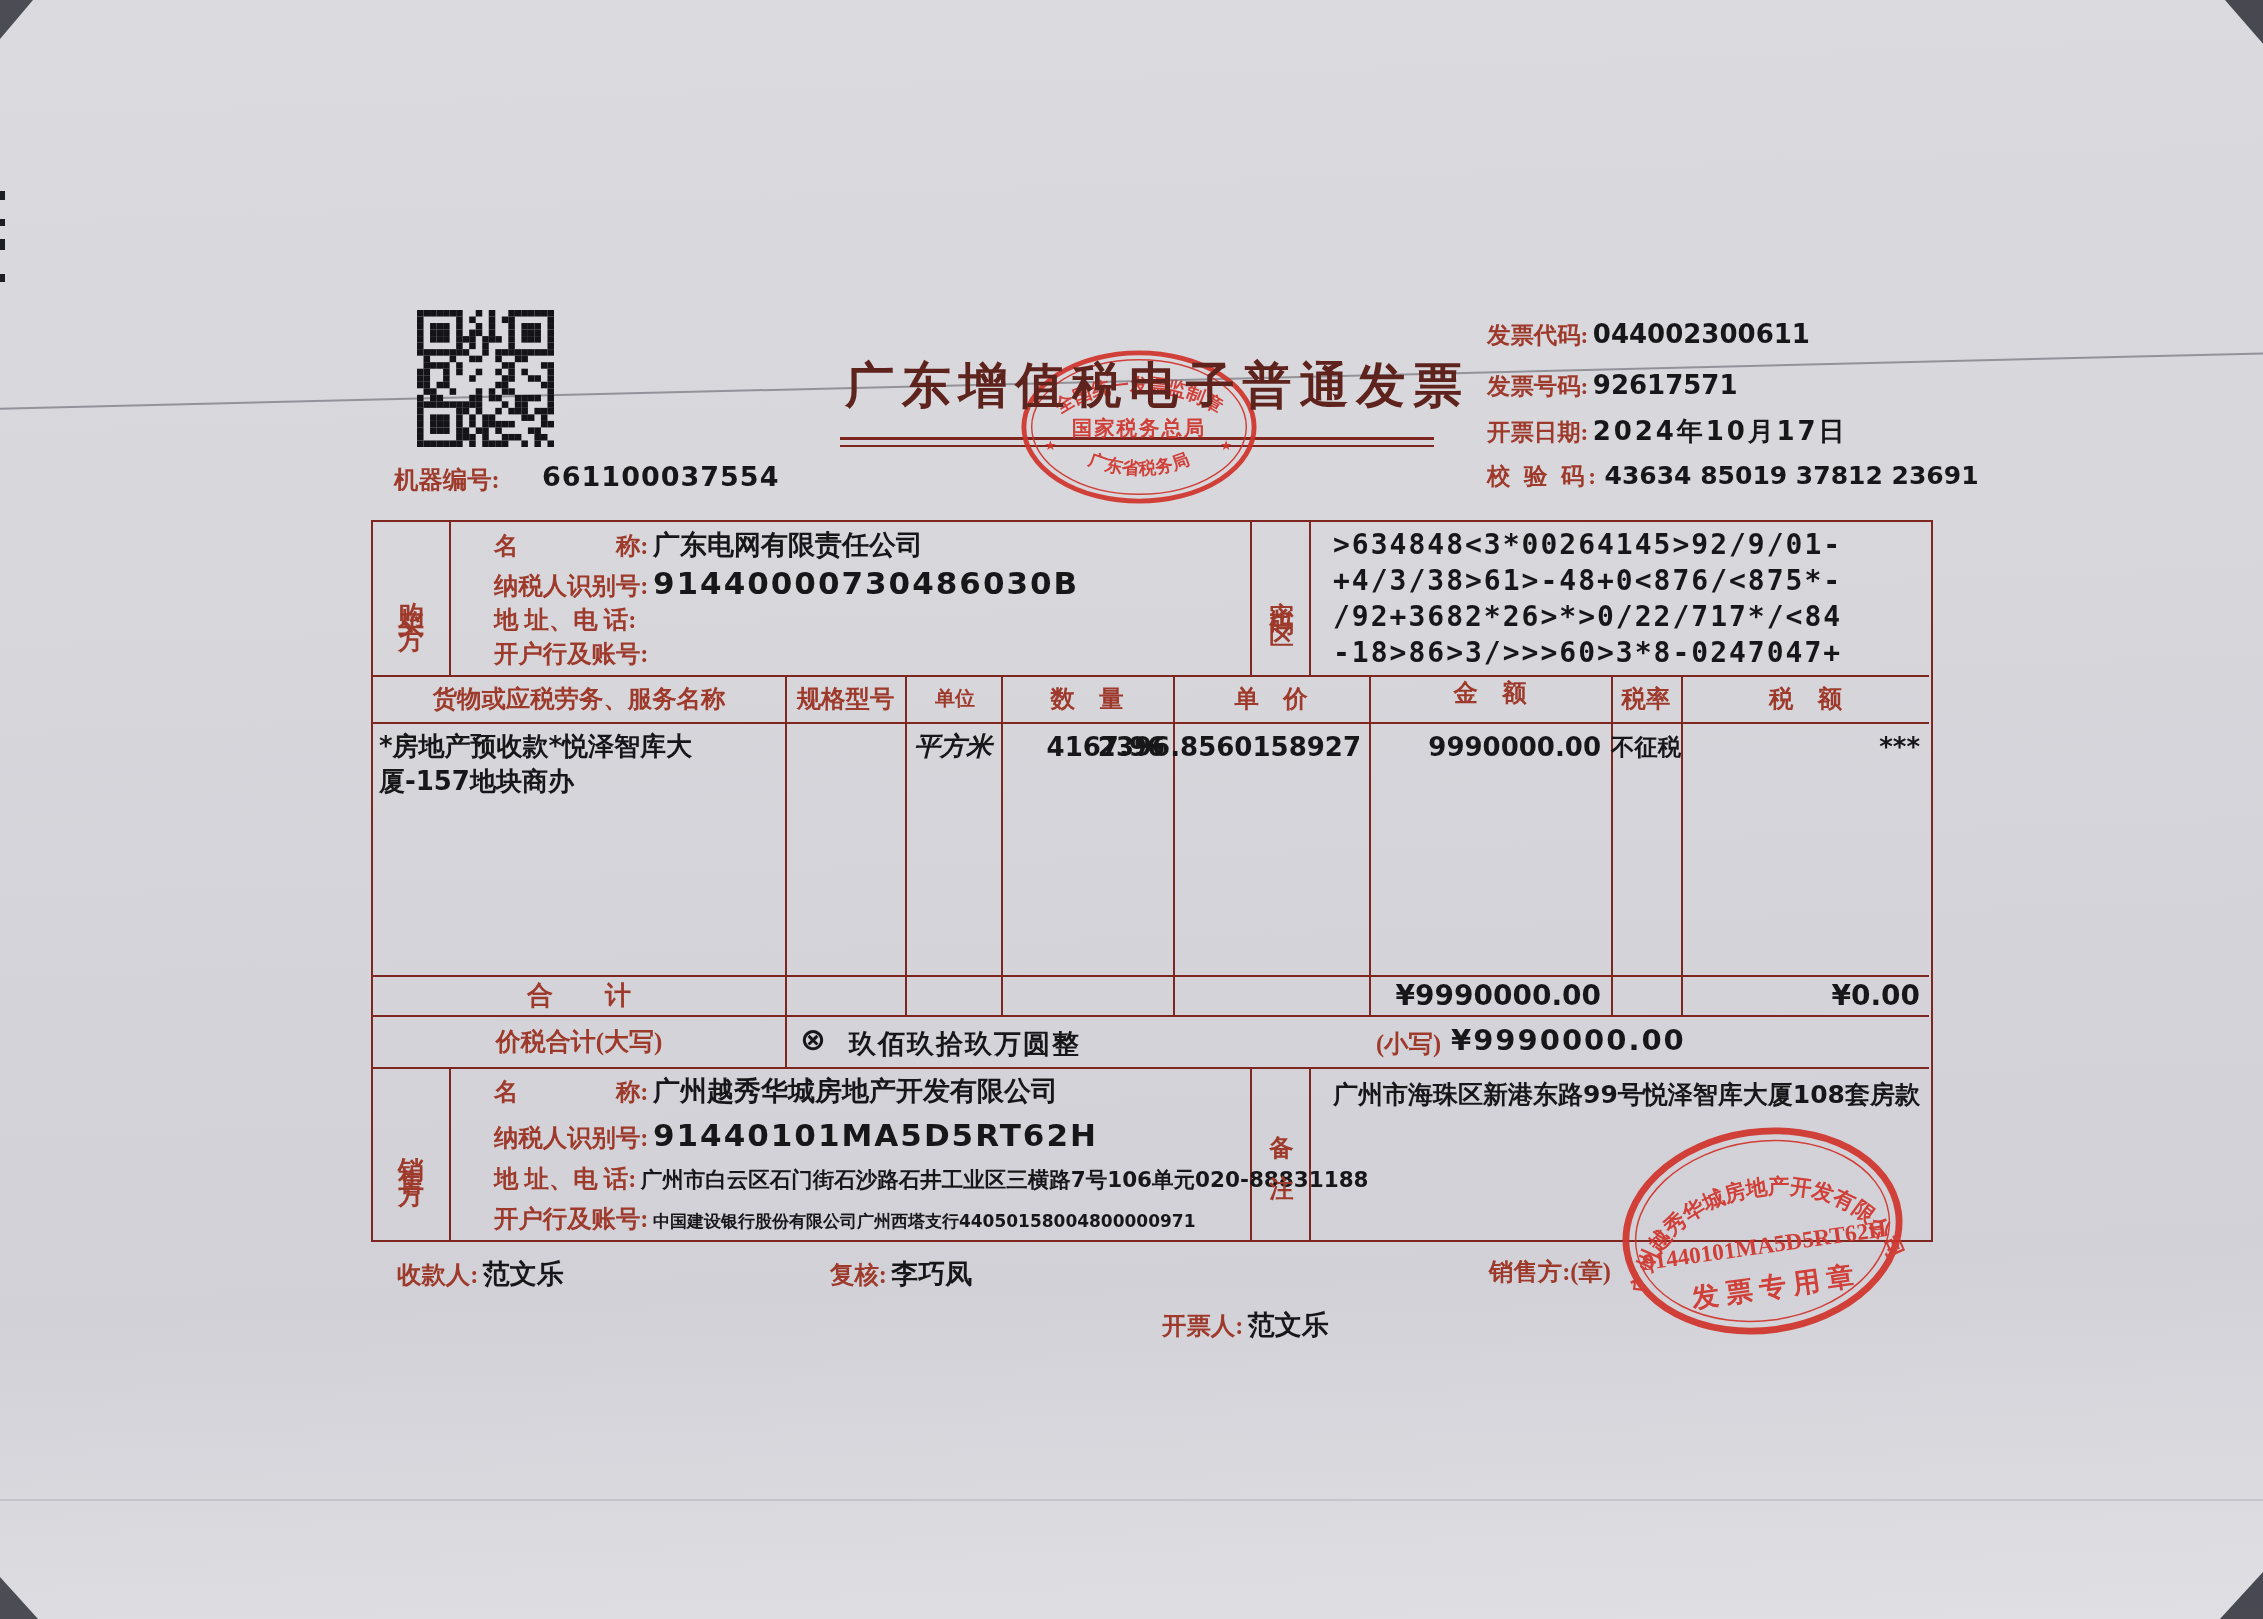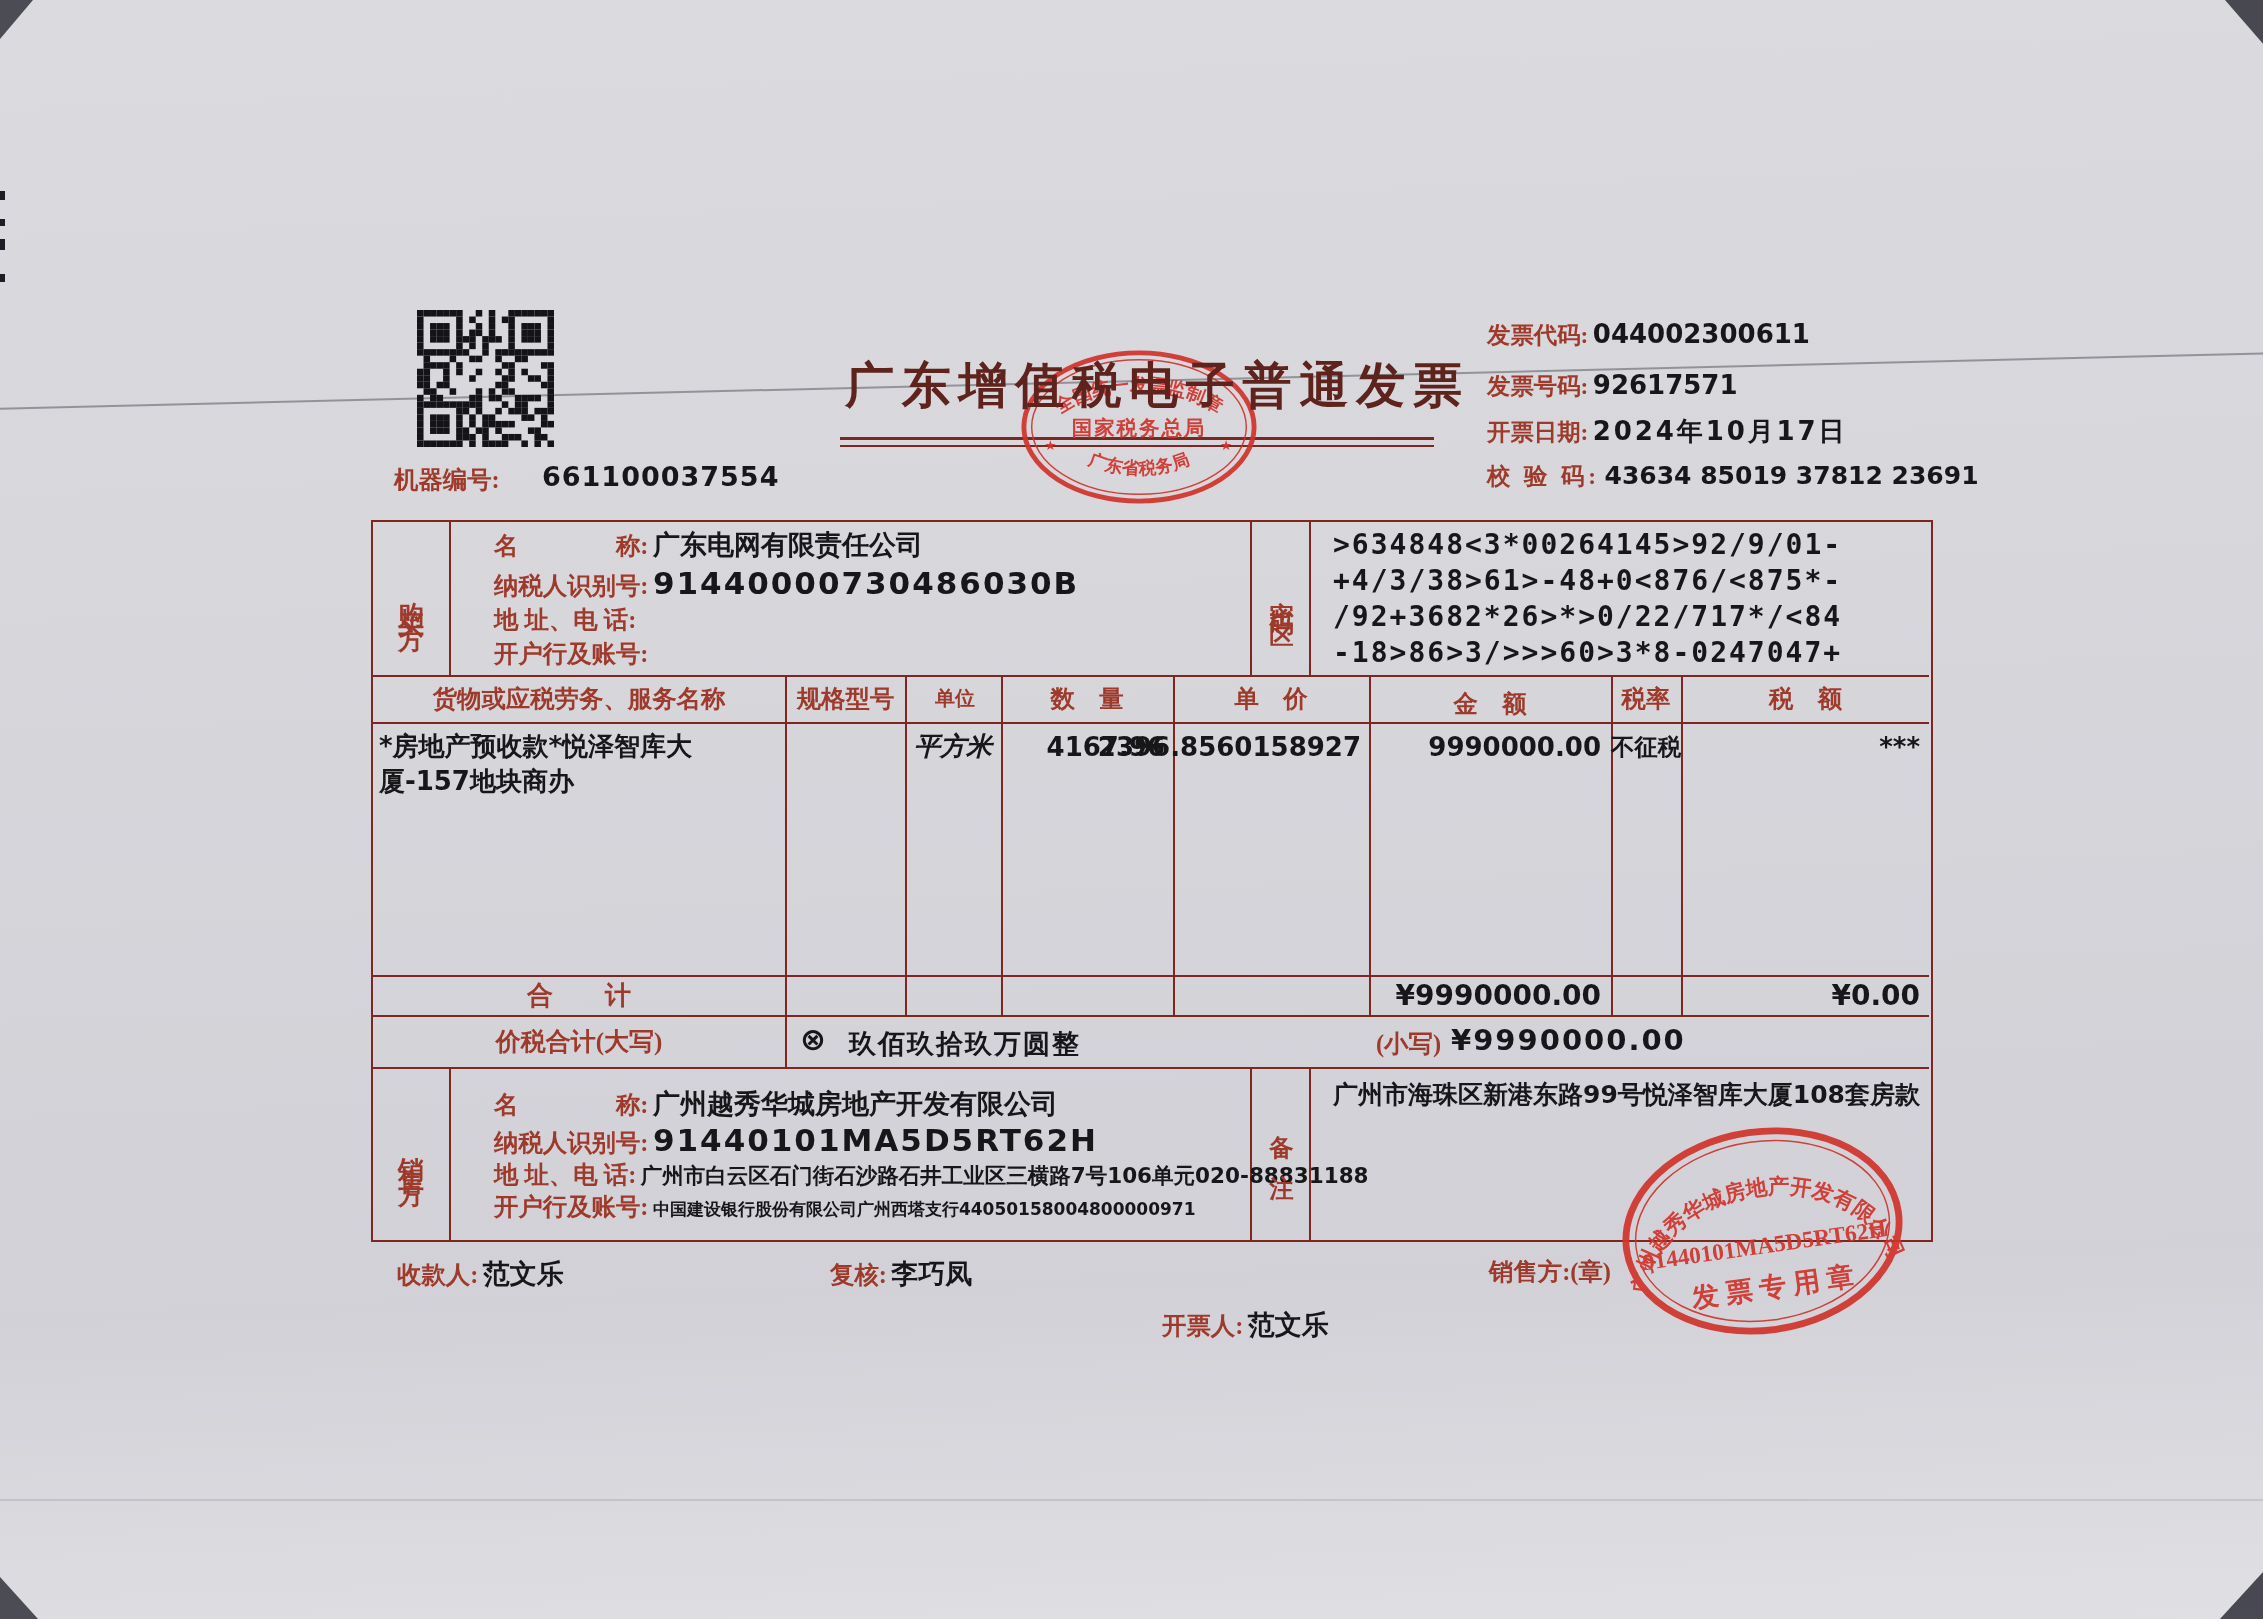--- a/index.html
+++ b/index.html
@@ -383,21 +383,21 @@
       <div>+4/3/38&gt;61&gt;-48+0&lt;876/&lt;875*-</div>
       <div>/92+3682*26&gt;*&gt;0/22/717*/&lt;84</div>
       <div>-18&gt;86&gt;3/&gt;&gt;&gt;60&gt;3*8-0247047+</div>
     </div>
 
     <div class="cell c-center rl" style="left:0;top:153px;width:412px;height:47px;font-size:24.4px;">货物或应税劳务、服务名称</div>
     <div class="cell c-center rl" style="left:412px;top:153px;width:121px;height:47px;font-size:24.4px;">规格型号</div>
     <div class="cell c-center rl" style="left:532px;top:153px;width:100px;height:47px;font-size:20px;">单位</div>
     <div class="cell c-center rl" style="left:628px;top:153px;width:172px;height:47px;font-size:24.4px;">数　量</div>
     <div class="cell c-center rl" style="left:800px;top:153px;width:196px;height:47px;font-size:24.4px;">单　价</div>
-    <div class="cell c-center rl" style="left:996px;top:158px;width:242px;height:47px;font-size:24.4px;text-align:center;">金　额</div>
+    <div class="cell c-center rl" style="left:996px;top:147px;width:242px;height:47px;font-size:24.4px;text-align:center;">金　额</div>
     <div class="cell c-center rl" style="left:1238px;top:153px;width:70px;height:47px;font-size:24.4px;">税率</div>
     <div class="cell c-center rl" style="left:1308px;top:153px;width:249px;height:47px;font-size:24.4px;">税　额</div>
 
     <div class="abs bk" style="left:5.9px;top:207px;width:400px;font-size:26px;line-height:35px;">*房地产预收款*悦泽智库大厦-157地块商办</div>
     <div class="cell c-center bk" style="left:532px;top:205px;width:96px;height:39px;font-size:26px;font-style:italic;">平方米</div>
     <div class="cell c-right bk" style="left:628px;top:205px;width:164px;height:39px;font-size:26px;">4167.96</div>
     <div class="cell c-right bk" style="left:800px;top:205px;width:188px;height:39px;font-size:26px;">2396.8560158927</div>
     <div class="cell c-right bk" style="left:996px;top:205px;width:232px;height:39px;font-size:26px;">9990000.00</div>
     <div class="cell c-center bk" style="left:1236px;top:205px;width:74px;height:39px;font-size:23.4px;white-space:nowrap;">不征税</div>
     <div class="cell c-right bk" style="left:1308px;top:205px;width:239px;height:39px;font-size:26px;">***</div>
@@ -407,21 +407,21 @@
     <div class="cell c-right bk" style="left:1308px;top:453px;width:239px;height:40px;font-size:28px;">¥0.00</div>
 
     <div class="cell c-center rl" style="left:0;top:493px;width:412px;height:52px;font-size:25px;">价税合计(大写)</div>
     <span class="abs bk" style="left:427px;top:499px;font-size:31px;">⊗</span>
     <span class="abs bk" style="left:476px;top:504px;font-size:27px;letter-spacing:2px;">玖佰玖拾玖万圆整</span>
     <span class="abs rl" style="left:1003px;top:506px;font-size:24.4px;">(小写)</span>
     <span class="abs bk" style="left:1078px;top:501px;font-size:29px;letter-spacing:2px;">¥9990000.00</span>
 
     <div class="cell c-center rl vert" style="left:0;top:545px;width:76px;height:174px;font-size:26px;">销售方</div>
 
-    <div class="abs" style="left:121px;top:551px;width:780px;height:162px;display:flex;flex-direction:column;justify-content:center;">
+    <div class="abs" style="left:121px;top:551px;width:780px;height:162px;display:flex;flex-direction:column;justify-content:space-between;">
       <div style="white-space:nowrap;">
         <span class="rl" style="font-size:24.4px;">名　　　　称:</span>
         <span class="bk" style="font-size:27px;">广州越秀华城房地产开发有限公司</span>
       </div>
       <div style="white-space:nowrap;">
         <span class="rl" style="font-size:24.4px;">纳税人识别号:</span>
         <span class="bk" style="font-size:31px;letter-spacing:2px;">91440101MA5D5RT62H</span>
       </div>
       <div style="white-space:nowrap;">
         <span class="rl" style="font-size:24.4px;">地 址、电 话:</span>

